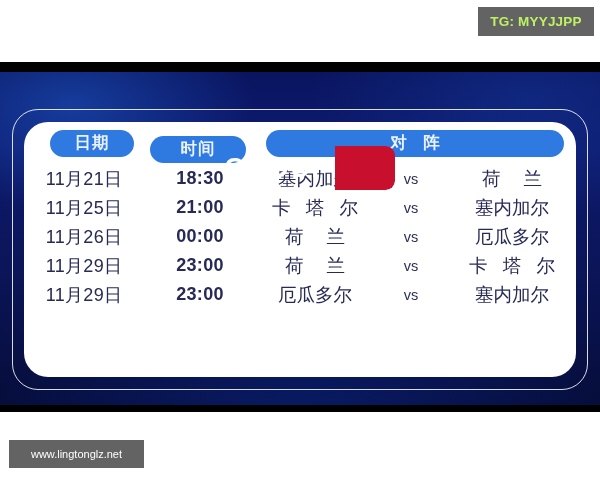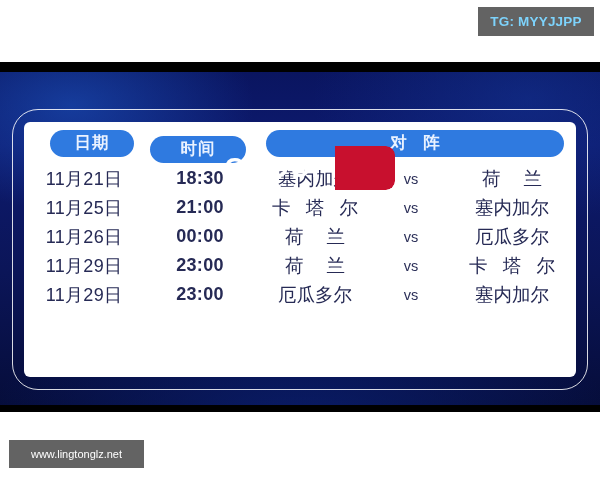--- a/index.html
+++ b/index.html
@@ -21,21 +21,21 @@
     top: 7px;
     left: 478px;
     width: 116px;
     height: 29px;
     background: #636363;
     display: flex;
     align-items: center;
     justify-content: center;
   }
   .wm-top span {
-    color: #7dd3fc;
+    color: #bef264;
     font-size: 13.5px;
     font-weight: bold;
     letter-spacing: .2px;
     white-space: nowrap;
   }
 
   
   .wm-bottom {
     position: absolute;
     top: 440px;
@@ -137,21 +137,21 @@
   }
 
   
   .card {
     position: absolute;
     left: 24px;
     top: 60px;
     width: 552px;
     height: 255px;
     background: #ffffff;
-    border-radius: 6px;
+    border-radius: 24px;
     overflow: hidden;
   }
 
   table.sched {
     width: 100%;
     border-collapse: collapse;
     table-layout: fixed;
   }
   table.sched col.c-date  { width: 120px; }
   table.sched col.c-time  { width: 112px; }

